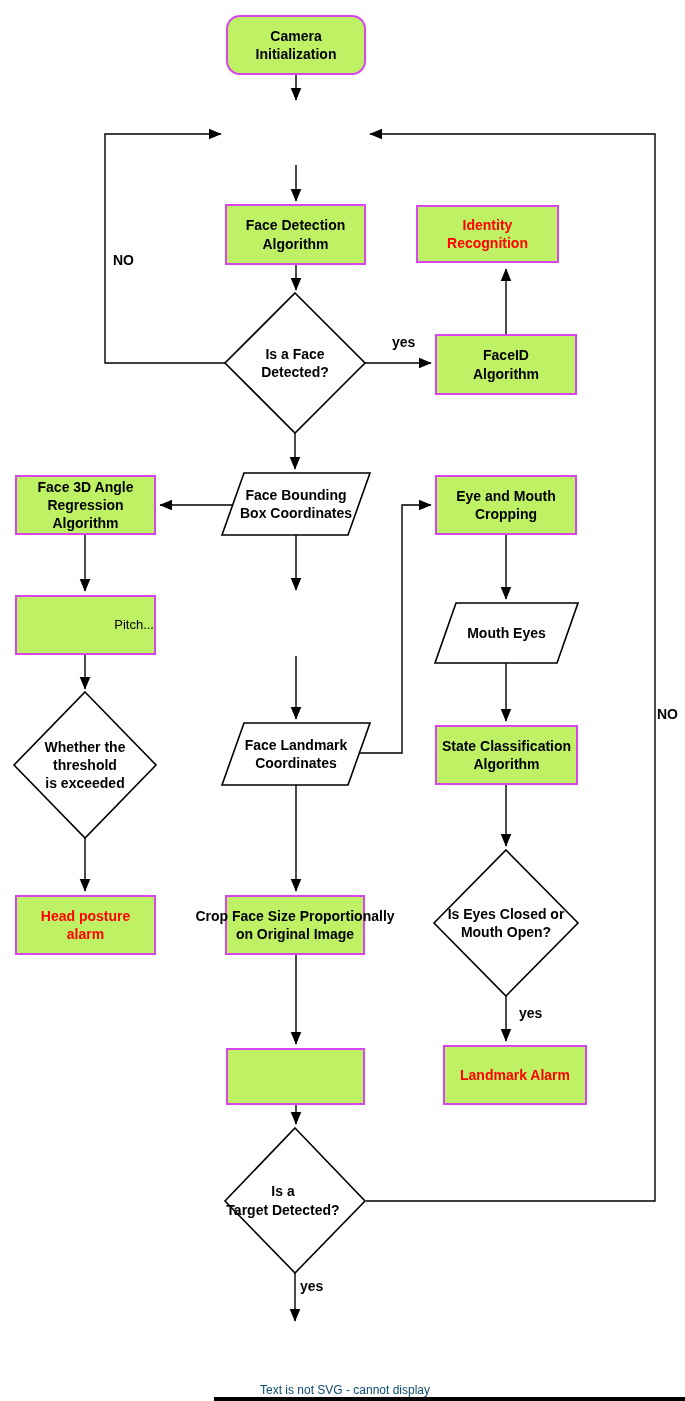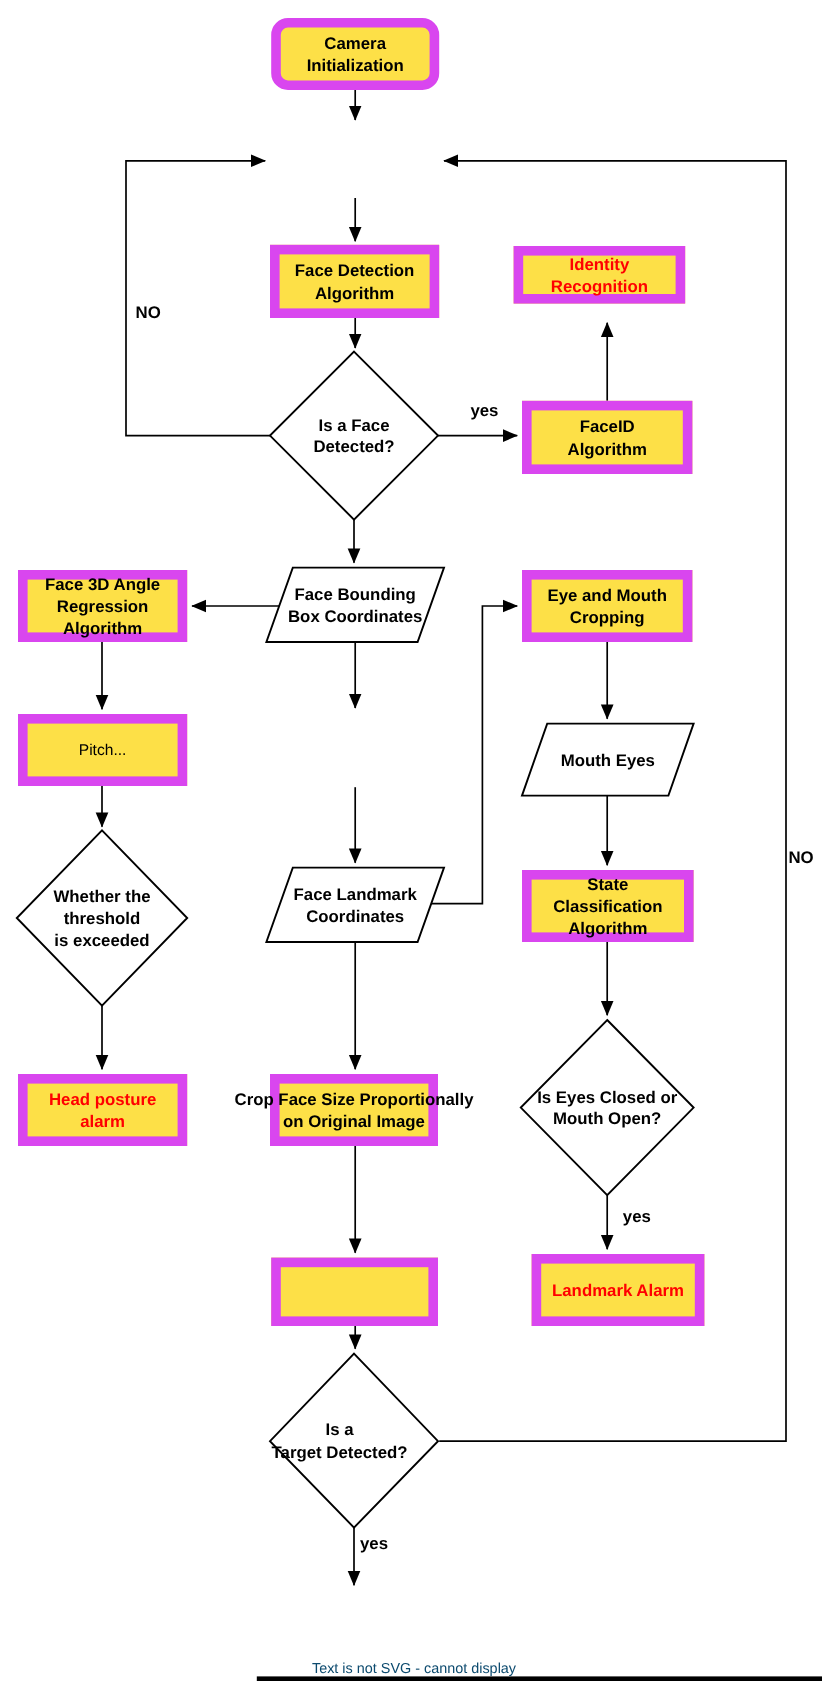--- a/index.html
+++ b/index.html
@@ -6,24 +6,24 @@
   #stage{
     position:relative;width:685px;height:1401px;background:#ffffff;
     font-family:"Liberation Sans",sans-serif;overflow:hidden;
   }
   #wires{position:absolute;left:0;top:0;width:685px;height:1401px;}
   .node{
     position:absolute;display:flex;align-items:center;justify-content:center;
     text-align:center;white-space:pre-line;
     font-weight:700;font-size:14px;line-height:1.3;color:#000;
   }
-  .box{background:#fde047;border:8px solid #d946ef;box-sizing:border-box;}
+  .box{background:#bef264;border:2px solid #d946ef;box-sizing:border-box;}
   .rounded{border-radius:14px;}
   .alarm{color:#ff0000;}
-  .plain{font-weight:400;font-size:13px;}
+  .plain{font-weight:400;font-size:13px;justify-content:flex-end;}
   .edge-label{
     position:absolute;font-weight:700;font-size:14px;color:#000;
     font-family:"Liberation Sans",sans-serif;
   }
   .footer-note{
     position:absolute;left:240px;top:1383px;width:210px;text-align:center;
     font-weight:400;font-size:12px;color:#0c4a6e;
     font-family:"Liberation Sans",sans-serif;
   }
   .bottom-bar{position:absolute;left:214px;top:1397px;width:471px;height:4px;background:#000;}
@@ -78,21 +78,21 @@
     <span>Camera
 Initialization</span>
   </div>
 
 
   <div class="node box" style="left:225px;top:204px;width:141px;height:61px">
     <span>Face Detection
 Algorithm</span>
   </div>
 
-  <div class="node box alarm" style="left:428px;top:205px;width:143px;height:48px">
+  <div class="node box alarm" style="left:416px;top:205px;width:143px;height:58px">
     <span>Identity
 Recognition</span>
   </div>
 
   <div class="node box" style="left:435px;top:334px;width:142px;height:61px">
     <span>FaceID
 Algorithm</span>
   </div>
 
   <div class="node box" style="left:15px;top:475px;width:141px;height:60px">

